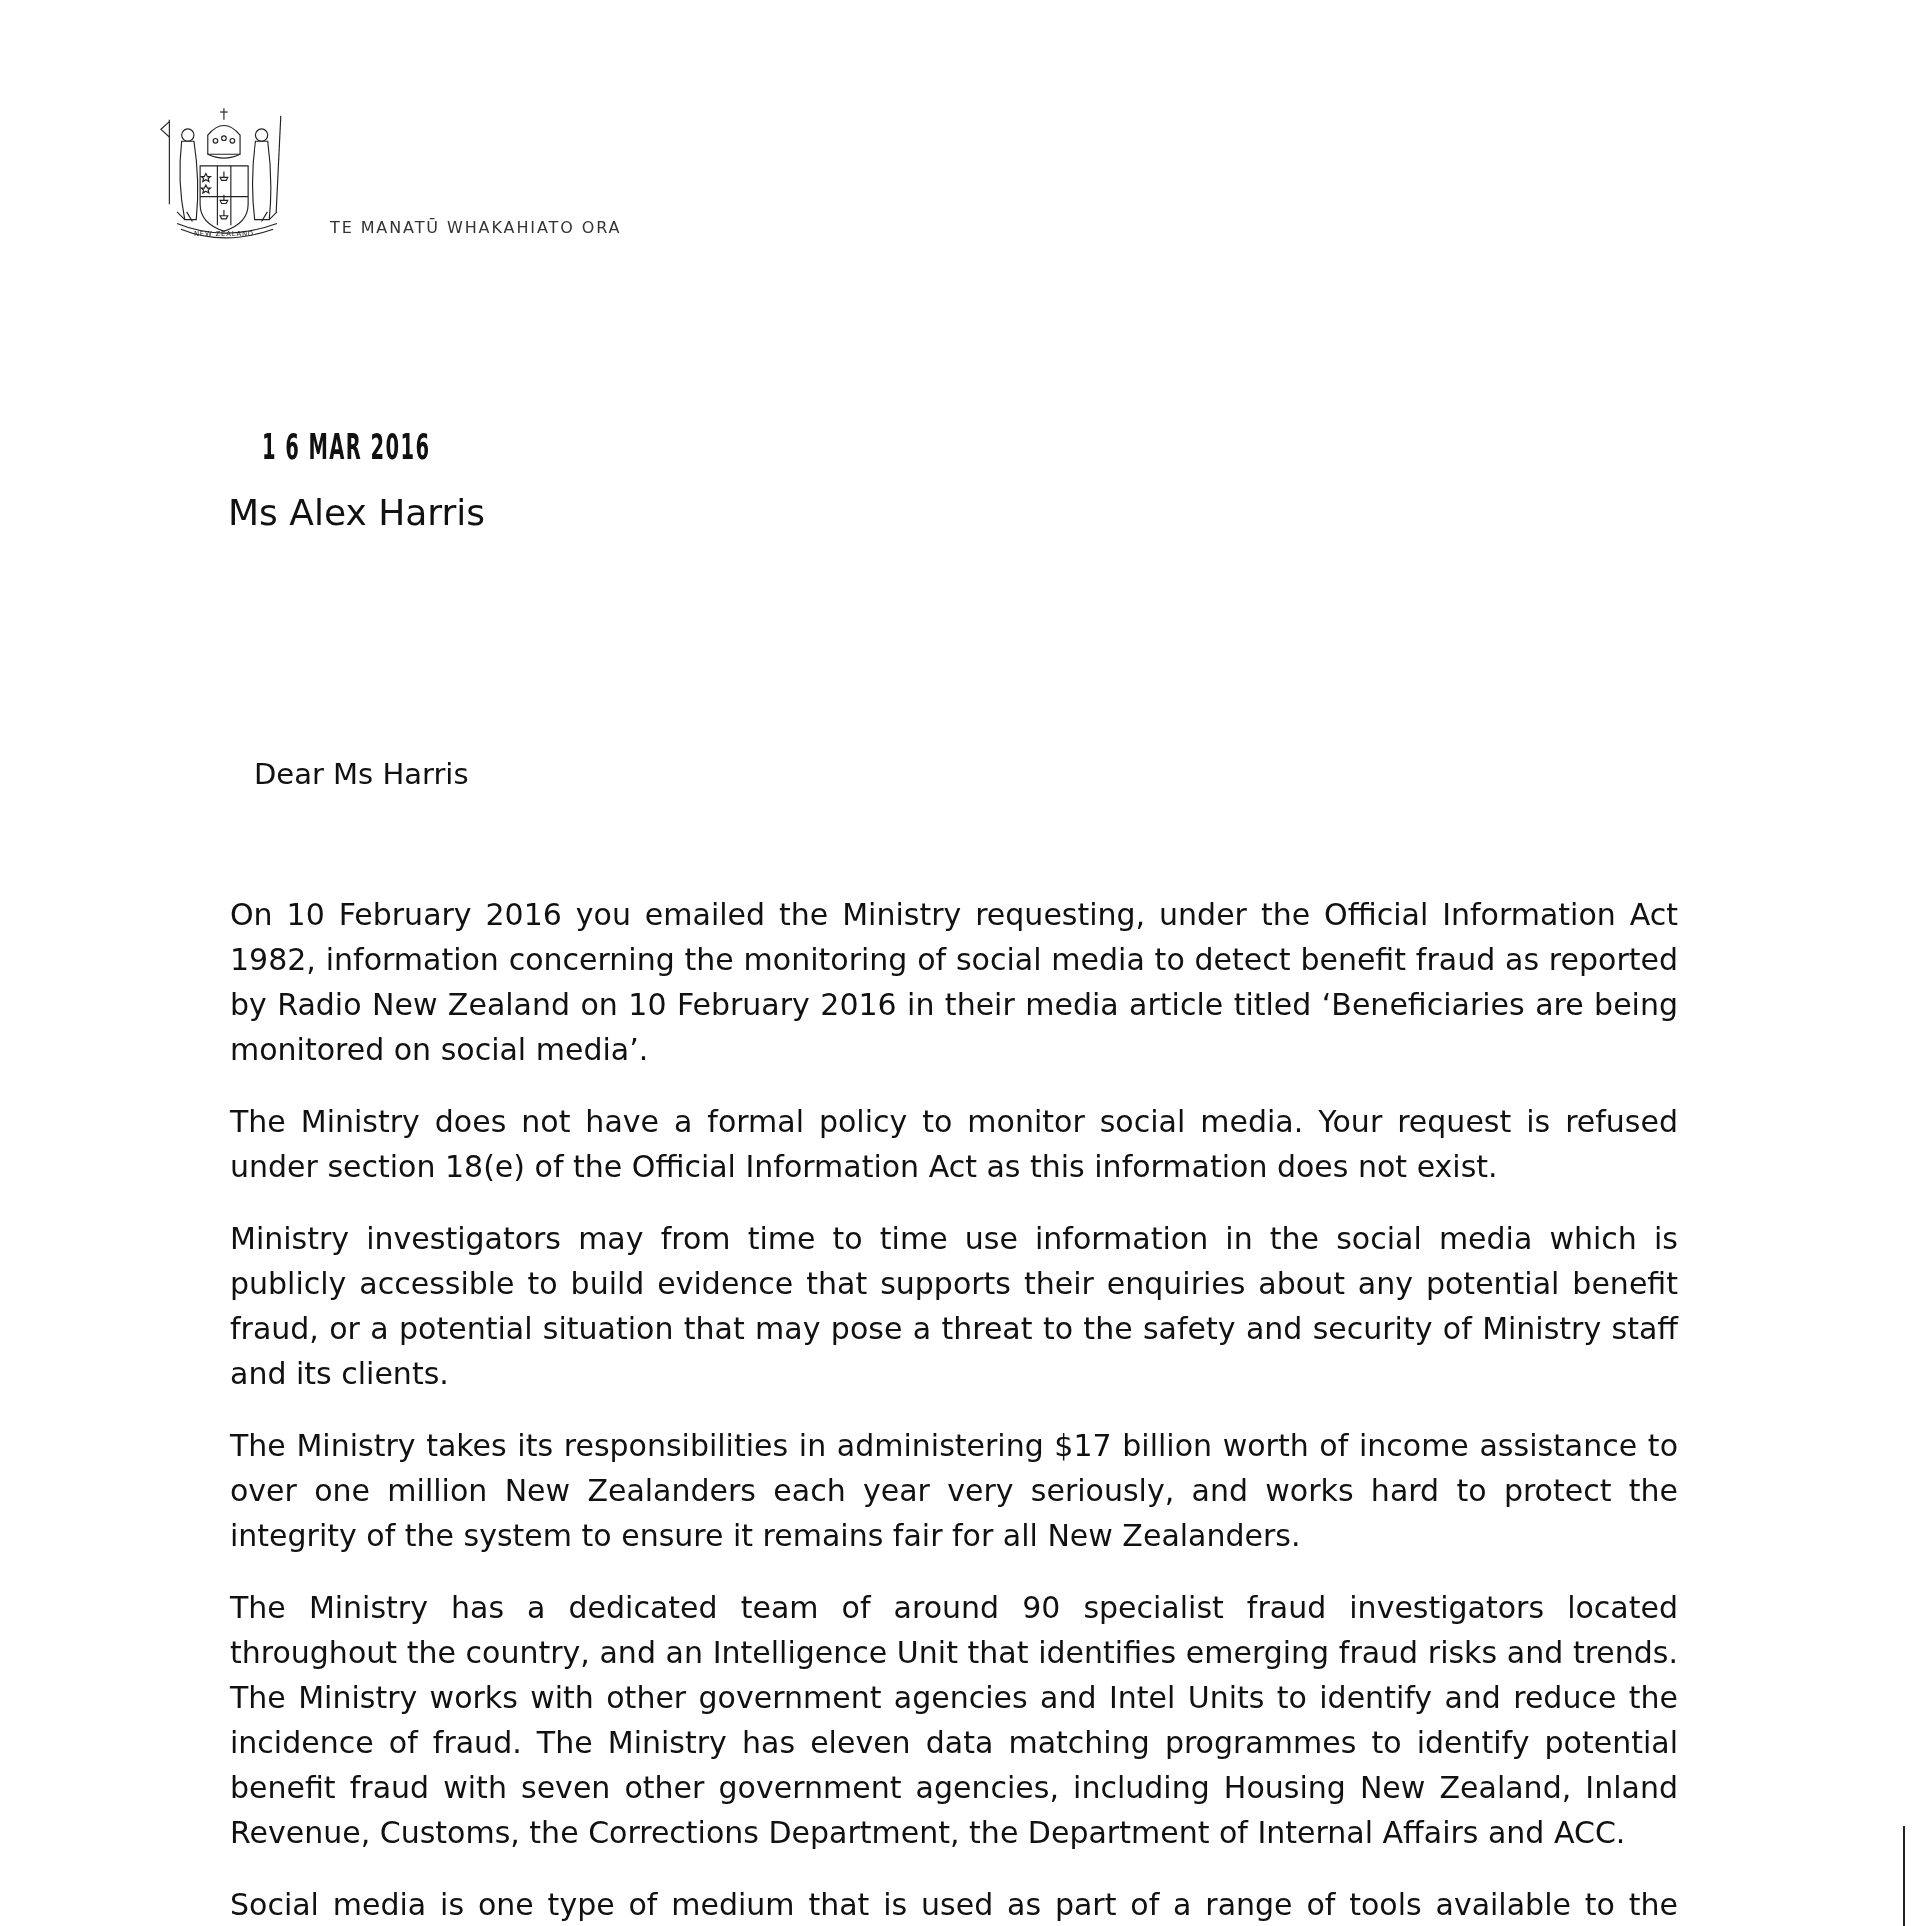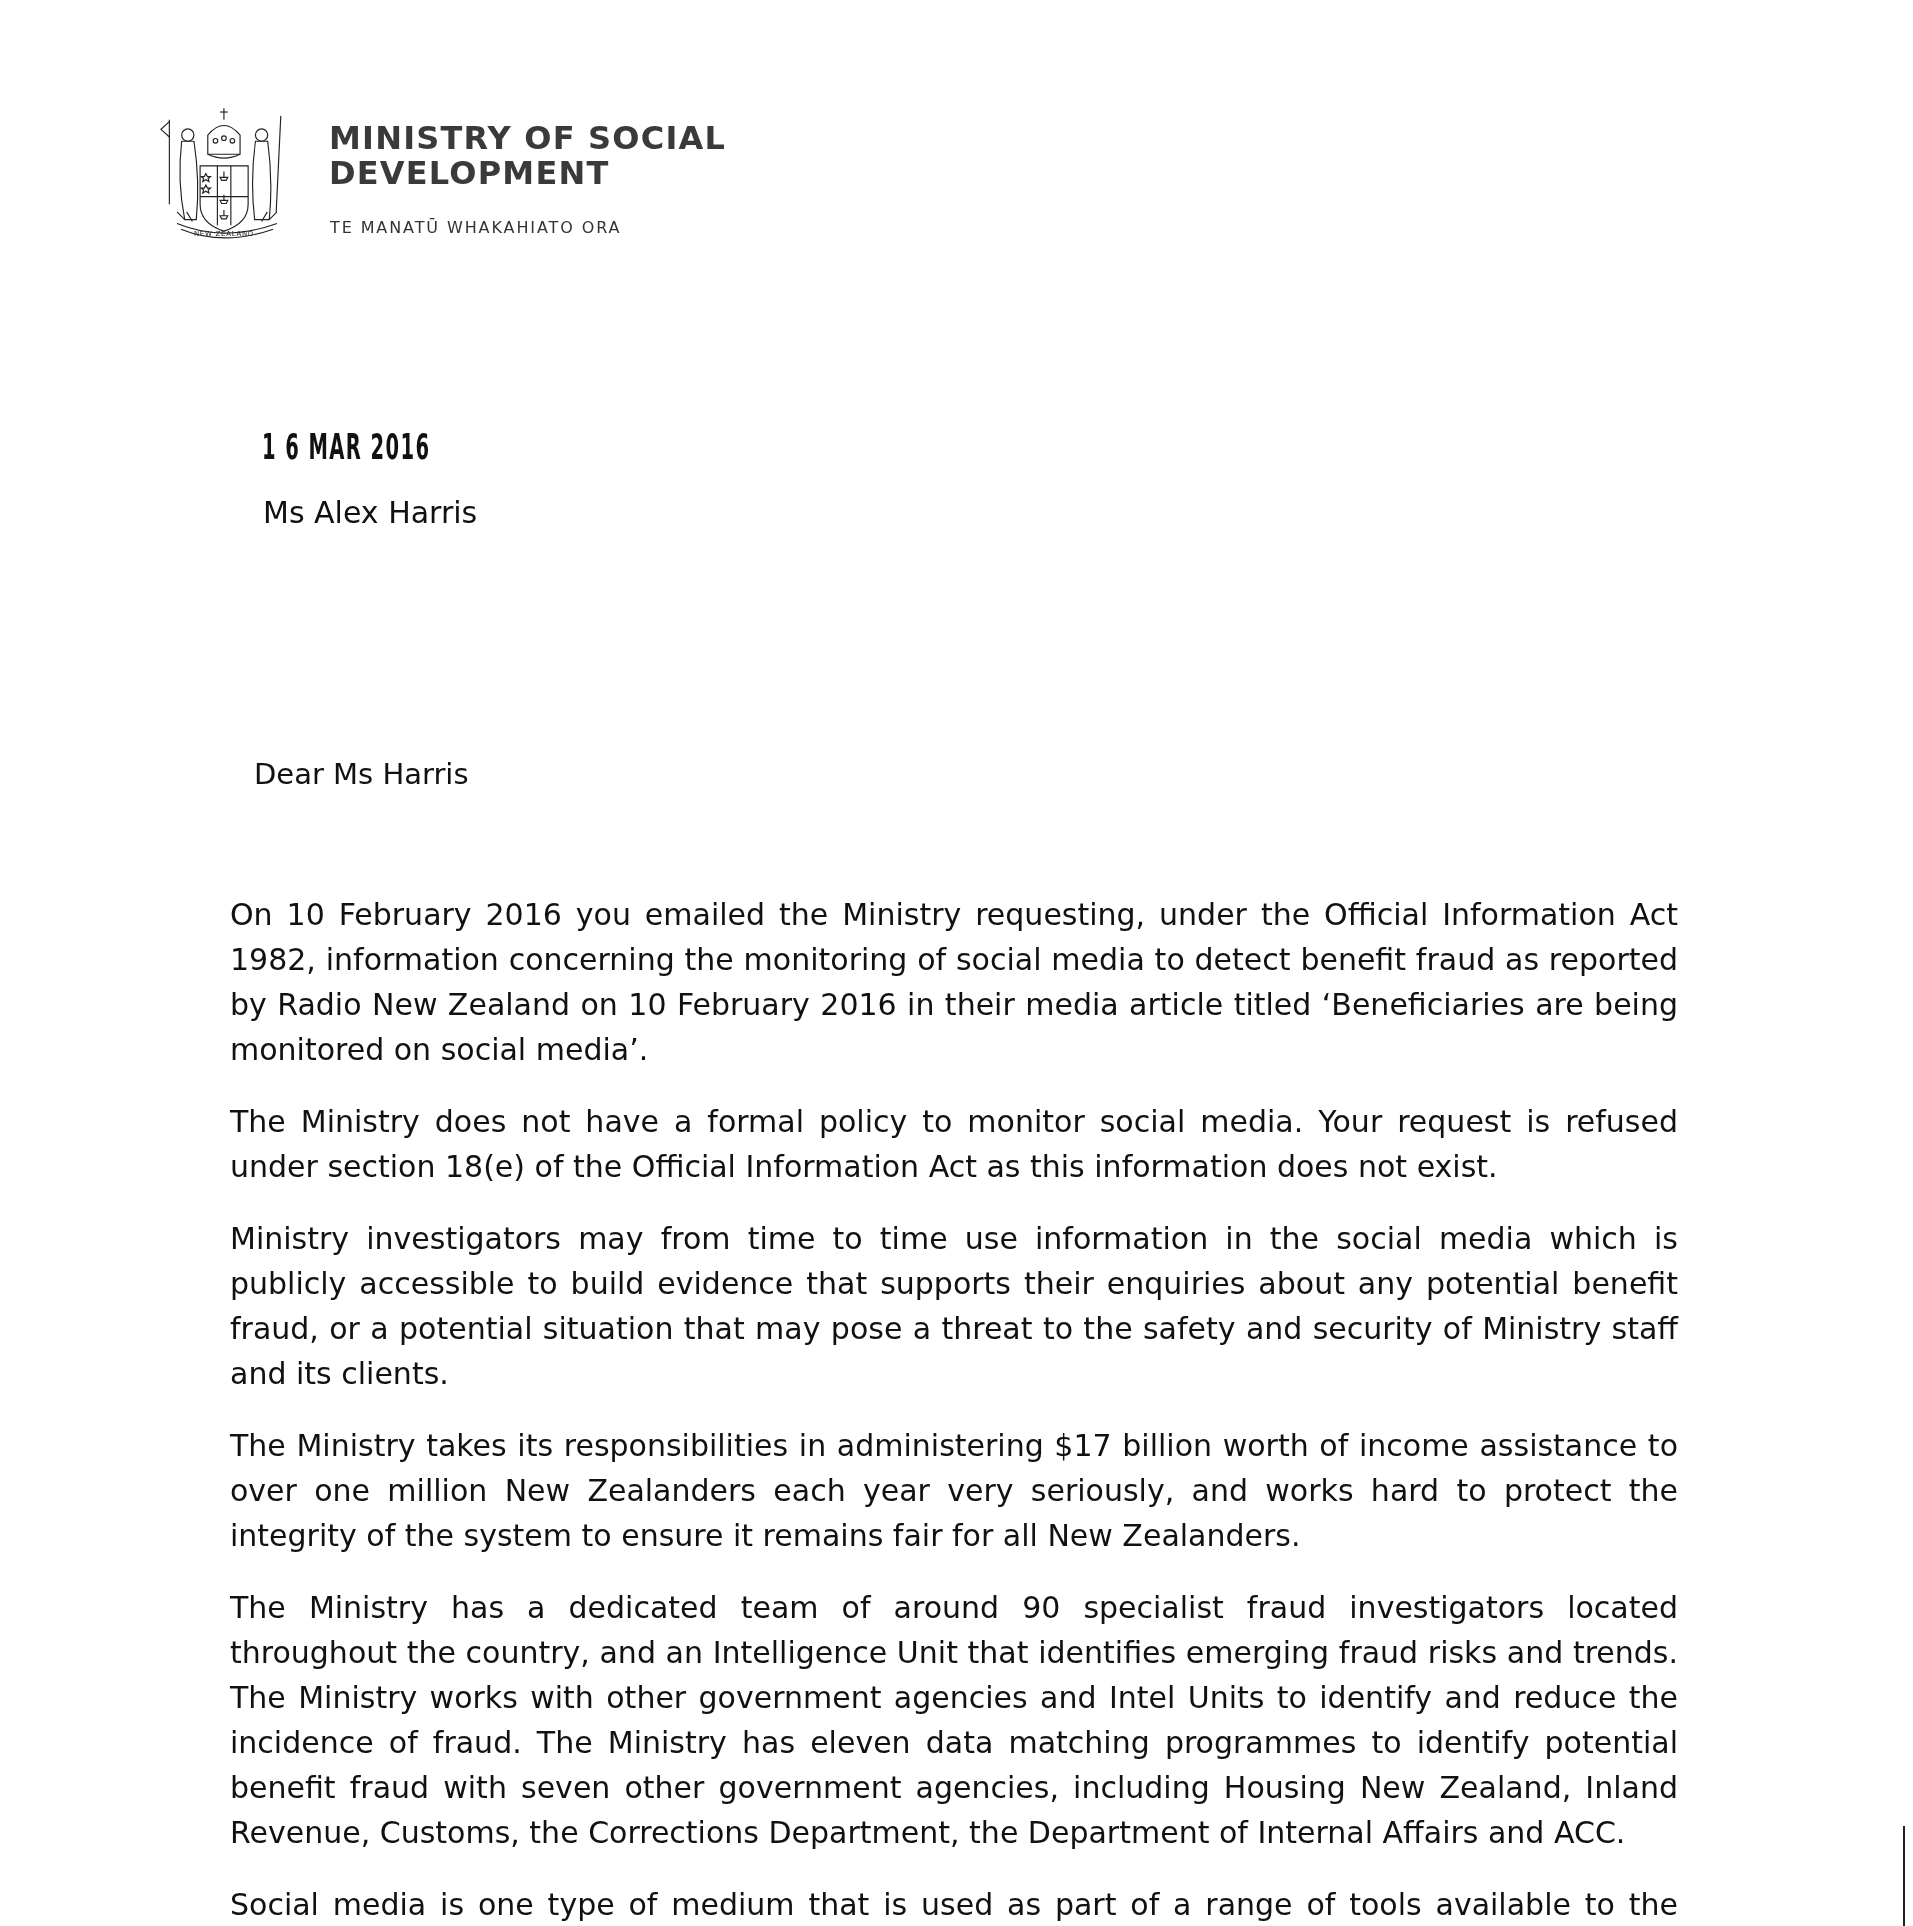--- a/index.html
+++ b/index.html
@@ -75,24 +75,23 @@
       transform-origin: left top;
       white-space: nowrap;
       letter-spacing: 2.3px;
     }
 
     
     .addressee-name {
       position: absolute;
       left: 228px;
       top: 493px;
-      font-size: 30px;
-      line-height: 39px;
-      white-space: nowrap;
-      margin-left: 35px;
+      font-size: 36px;
+      line-height: 39px;
+      white-space: nowrap;
     }
     .addressee-email {
       position: absolute;
       left: 228px;
       top: 561px;
       font-size: 29px;
       line-height: 39px;
       white-space: nowrap;
       color: #111111;
       text-decoration: underline;
@@ -174,24 +173,20 @@
         <line x1="330" y1="30" x2="318" y2="280"></line>
         <circle cx="280" cy="80" r="16"></circle>
         <path d="M264 96 Q250 200 262 300 L300 300 Q310 200 296 96 Z"></path>
 
         <path d="M60 310 Q182 360 320 310"></path>
         <path d="M70 325 Q182 370 310 325"></path>
         <path d="M80 300 l-20 -20 M100 305 l-15 -25 M280 305 l15 -25 M300 300 l20 -20"></path>
       </g>
       <text x="182" y="342" text-anchor="middle" font-family="DejaVu Sans, sans-serif" font-size="18" fill="#222" letter-spacing="2">NEW ZEALAND</text>
     </svg>
-    <div class="org-name">
-      <div>MINISTRY OF SOCIAL</div>
-      <div>DEVELOPMENT</div>
-    </div>
     <div class="org-maori">TE MANATŪ WHAKAHIATO ORA</div>
   </div>
 
   <div class="date-stamp">1 6 MAR 2016</div>
 
   <div class="addressee-name">Ms Alex Harris</div>
 
   <div class="salutation">Dear Ms Harris</div>
 
   <div class="body-text">

